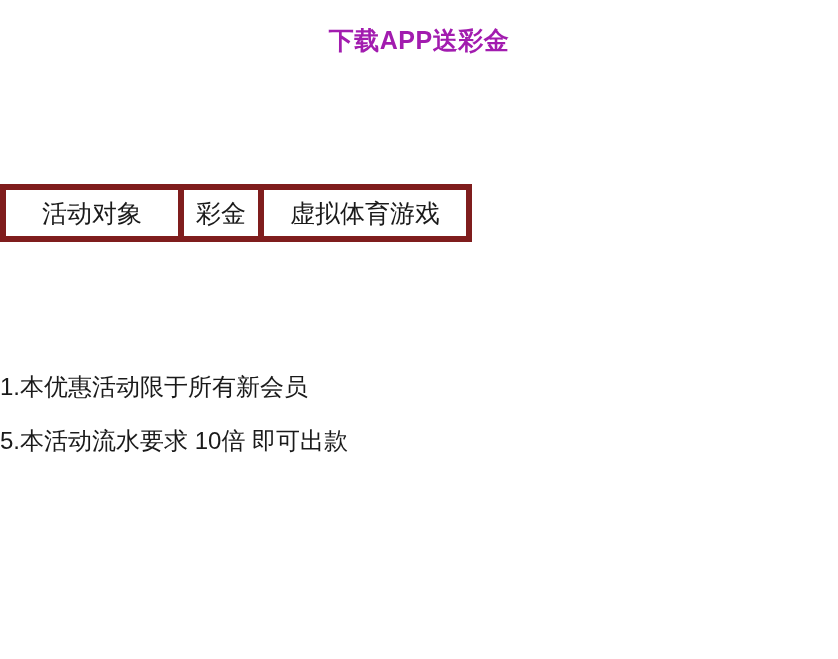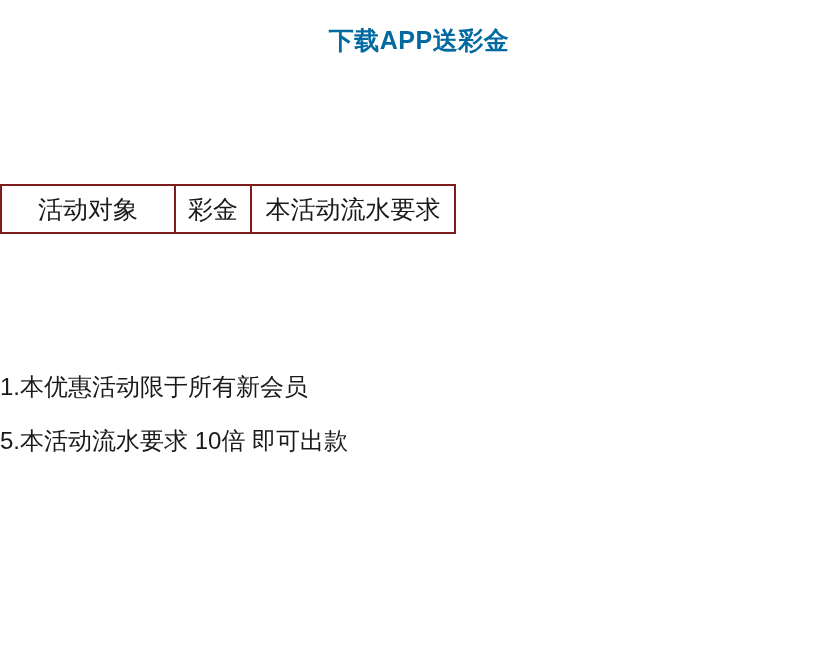--- a/index.html
+++ b/index.html
@@ -15,38 +15,38 @@
     overflow: hidden;
   }
   .page {
     position: relative;
     width: 838px;
     height: 659px;
     box-sizing: border-box;
   }
   .title {
     text-align: center;
-    color: #0369a1;
+    color: #a21caf;
     font-size: 25px;
     font-weight: bold;
     letter-spacing: 0.5px;
     margin: 16px 0 0 0;
     padding-top: 8px;
   }
   .table-wrap {
     position: absolute;
     top: 168px;
     left: 0px;
   }
   table.promo-table {
     border-collapse: collapse;
     table-layout: fixed;
   }
   table.promo-table td {
-    border: 2px solid #7f1d1d;
+    border: 6px solid #7f1d1d;
     font-size: 25px;
     text-align: center;
     height: 46px;
     padding: 0 6px;
     white-space: nowrap;
     color: #1a1a1a;
   }
   table.promo-table td.c0 { width: 160px; }
   table.promo-table td.c1 { width: 62px; margin-left: 37px; }
   table.promo-table td.c2 { width: 190px; }
@@ -70,21 +70,21 @@
 <div class="page">
 
   <h1 class="title">下载APP送彩金</h1>
 
   <div class="table-wrap">
     <table class="promo-table">
       <tbody>
           <tr>
         <td class="c0">活动对象</td>
         <td class="c1">彩金</td>
-        <td class="c2">本活动流水要求</td>
+        <td class="c2">虚拟体育游戏</td>
       </tr>
     </tbody>
       </table>
   </div>
 
   <div class="terms">
     <p class="term">1.本优惠活动限于所有新会员</p>
     <p class="term">5.本活动流水要求 10倍 即可出款</p>
   </div>
 

